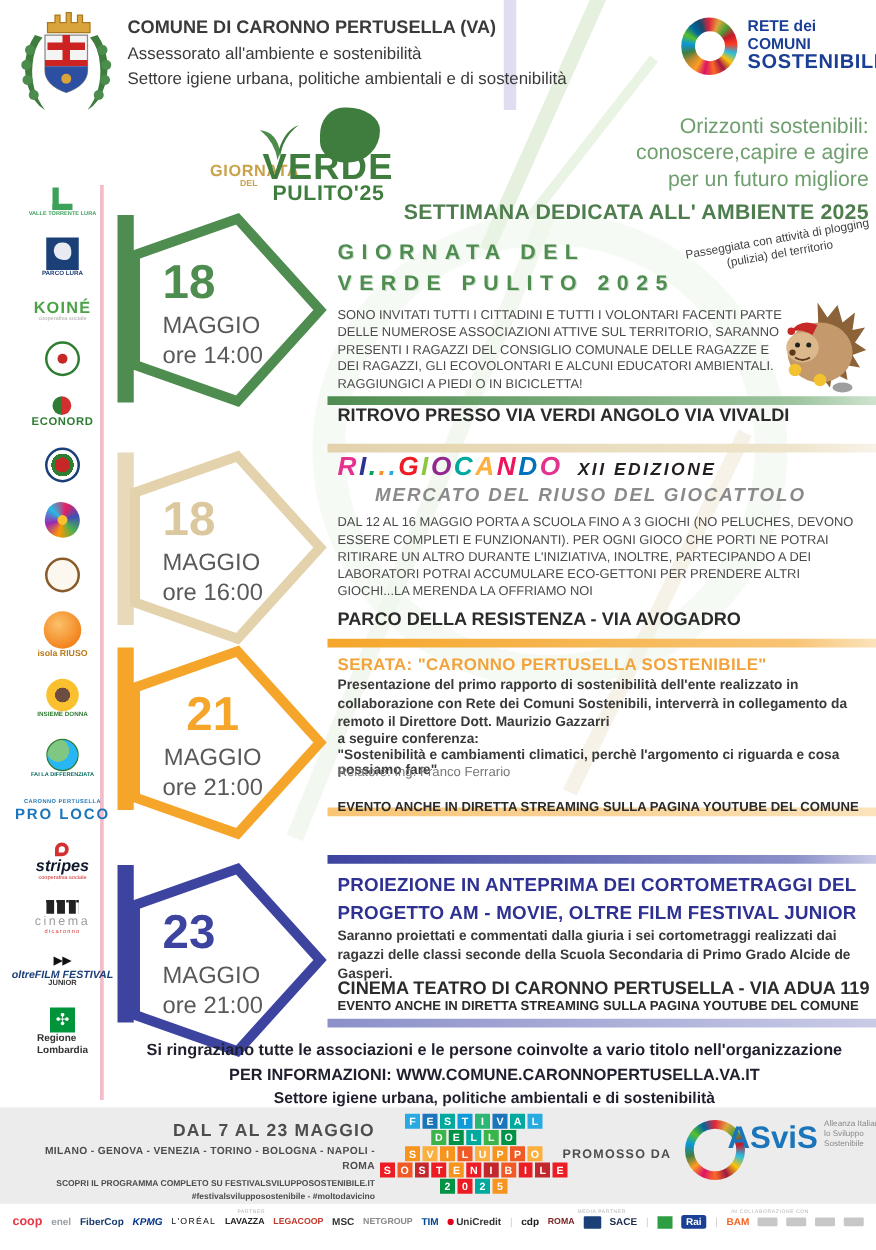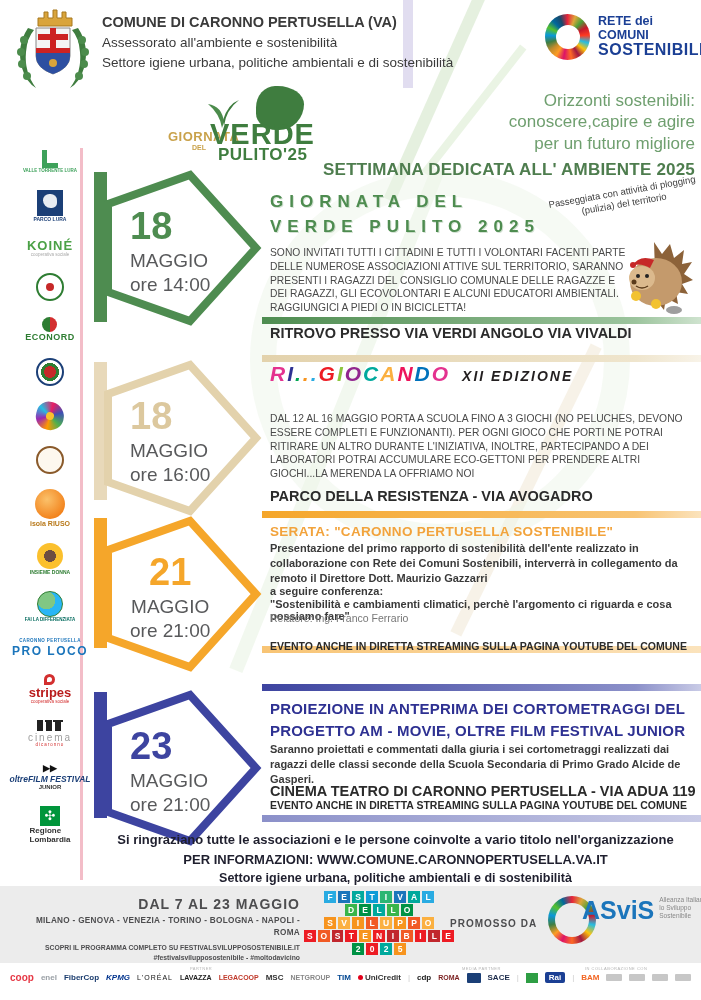--- a/index.html
+++ b/index.html
@@ -127,21 +127,21 @@
   .ico-flower::after{content:"";position:absolute;left:10px;top:10px;width:8px;height:8px;border-radius:50%;background:#fbc02d;}
   .ico-volontari{width:28px;height:28px;border:2.5px double #8a5a2b;border-radius:50%;background:#fdf8ef;}
   .ico-isola-riuso{width:30px;height:30px;border-radius:50%;background:radial-gradient(circle at 40% 35%,#fbc16a,#ef6c00);}
   .cap-isola-riuso{font-size:7px;font-weight:800;color:#b8791a;}
   .ico-insieme-donna{width:26px;height:26px;border-radius:50%;background:radial-gradient(circle,#6d4c41 0 32%,#fbc02d 33%);}
   .cap-insieme-donna{font-size:5px;color:#2e7d32;font-weight:700;}
   .ico-differenziata{width:26px;height:26px;border-radius:50%;background:radial-gradient(circle at 35% 35%,#81c784 0 40%,#29b6f6 41%);border:1px solid #2e7d32;}
   .cap-differenziata{font-size:4.5px;color:#00695c;font-weight:700;}
   .cap-proloco{font-size:12px;font-weight:800;color:#1b75bb;letter-spacing:1.5px;}
   .ico-stripes{width:11px;height:11px;border:3px solid #d32f2f;border-radius:50% 50% 50% 0;}
-  .cap-stripes{font-size:13px;font-weight:800;color:#b91c1c;}
+  .cap-stripes{font-size:13px;font-weight:800;font-style:italic;color:#0f172a;}
   .sub-stripes{color:#d32f2f;}
   .ico-cinema{width:26px;height:11px;background:repeating-linear-gradient(90deg,#222 0 6px,#fff 6px 9px);border-top:2px dotted #222;}
   .cap-cinema{font-size:10px;color:#9e9e9e;letter-spacing:2px;}
   .sub-cinema{color:#d32f2f;letter-spacing:1px;}
   .ico-oltrefilm{color:#111;font-size:9px;font-weight:800;}
   .cap-oltrefilm{font-size:8.5px;font-weight:800;color:#1b3f77;font-style:italic;}
   .sub-oltrefilm{font-size:6px;font-weight:800;color:#333;}
   .ico-lombardia{width:20px;height:20px;background:#00953b;color:#fff;font-size:13px;}
   .cap-lombardia{font-size:8px;font-weight:700;color:#333;text-align:left;}
 
@@ -333,20 +333,21 @@
     <circle cx="17" cy="31" r="3" fill="#c62828"></circle>
     <circle cx="20" cy="62" r="5" fill="#f2c230"></circle>
       <circle cx="40" cy="70" r="5" fill="#f2c230"></circle>
     <ellipse cx="58" cy="76" rx="8" ry="4" fill="#9e9e9e"></ellipse>
   </svg>
 
   <div class="abs ev e2-titlerow">
     <span class="e2-main"><span style="color: rgb(228, 50, 143);">R</span><span style="color: rgb(46, 49, 146);">I</span><span style="color: rgb(0, 166, 81);">.</span><span style="color: rgb(247, 148, 30);">.</span><span style="color: rgb(41, 171, 226);">.</span><span style="color: rgb(237, 28, 36);">G</span><span style="color: rgb(141, 198, 63);">I</span><span style="color: rgb(146, 39, 143);">O</span><span style="color: rgb(0, 169, 157);">C</span><span style="color: rgb(251, 176, 64);">A</span><span style="color: rgb(237, 20, 91);">N</span><span style="color: rgb(0, 114, 188);">D</span><span style="color: rgb(228, 50, 143);">O</span></span>
     <span class="e2-ed">XII EDIZIONE</span>
   </div>
+  <div class="abs e2-sub">MERCATO DEL RIUSO DEL GIOCATTOLO</div>
   <div class="abs ev e2-body">DAL 12 AL 16 MAGGIO PORTA A SCUOLA FINO A 3 GIOCHI (NO PELUCHES, DEVONO ESSERE COMPLETI E FUNZIONANTI). PER OGNI GIOCO CHE PORTI NE POTRAI RITIRARE UN ALTRO DURANTE L'INIZIATIVA, INOLTRE, PARTECIPANDO A DEI LABORATORI POTRAI ACCUMULARE ECO-GETTONI PER PRENDERE ALTRI GIOCHI...LA MERENDA LA OFFRIAMO NOI</div>
   <div class="abs ev e2-venue">PARCO DELLA RESISTENZA - VIA AVOGADRO</div>
 
   <div class="abs ev e3-title">SERATA: "CARONNO PERTUSELLA SOSTENIBILE"</div>
   <div class="abs ev e3-body1">Presentazione del primo rapporto di sostenibilità dell'ente realizzato in collaborazione con Rete dei Comuni Sostenibili, interverrà in collegamento da remoto il Direttore Dott. Maurizio Gazzarri</div>
   <div class="abs ev e3-body2">a seguire conferenza:</div>
   <div class="abs ev e3-body3">"Sostenibilità e cambiamenti climatici, perchè l'argomento ci riguarda e cosa possiamo fare"</div>
   <div class="abs ev e3-body4">Relatore: Ing. Franco Ferrario</div>
   <div class="abs ev e3-stream">EVENTO ANCHE IN DIRETTA STREAMING SULLA PAGINA YOUTUBE DEL COMUNE</div>
 

